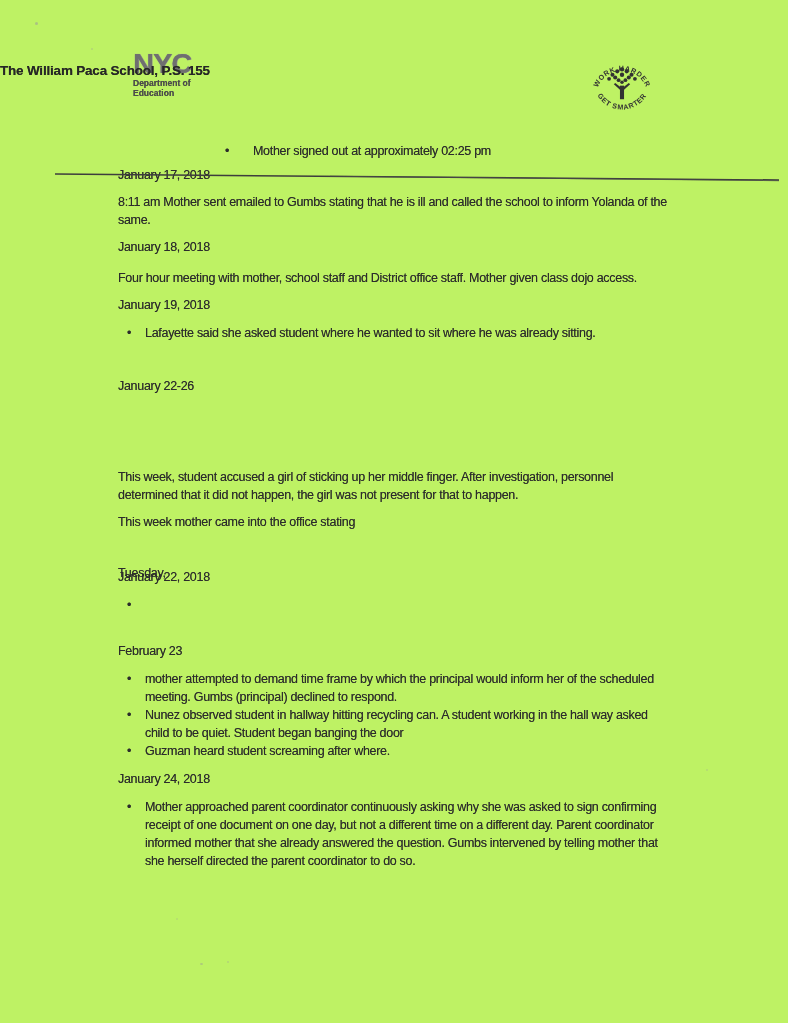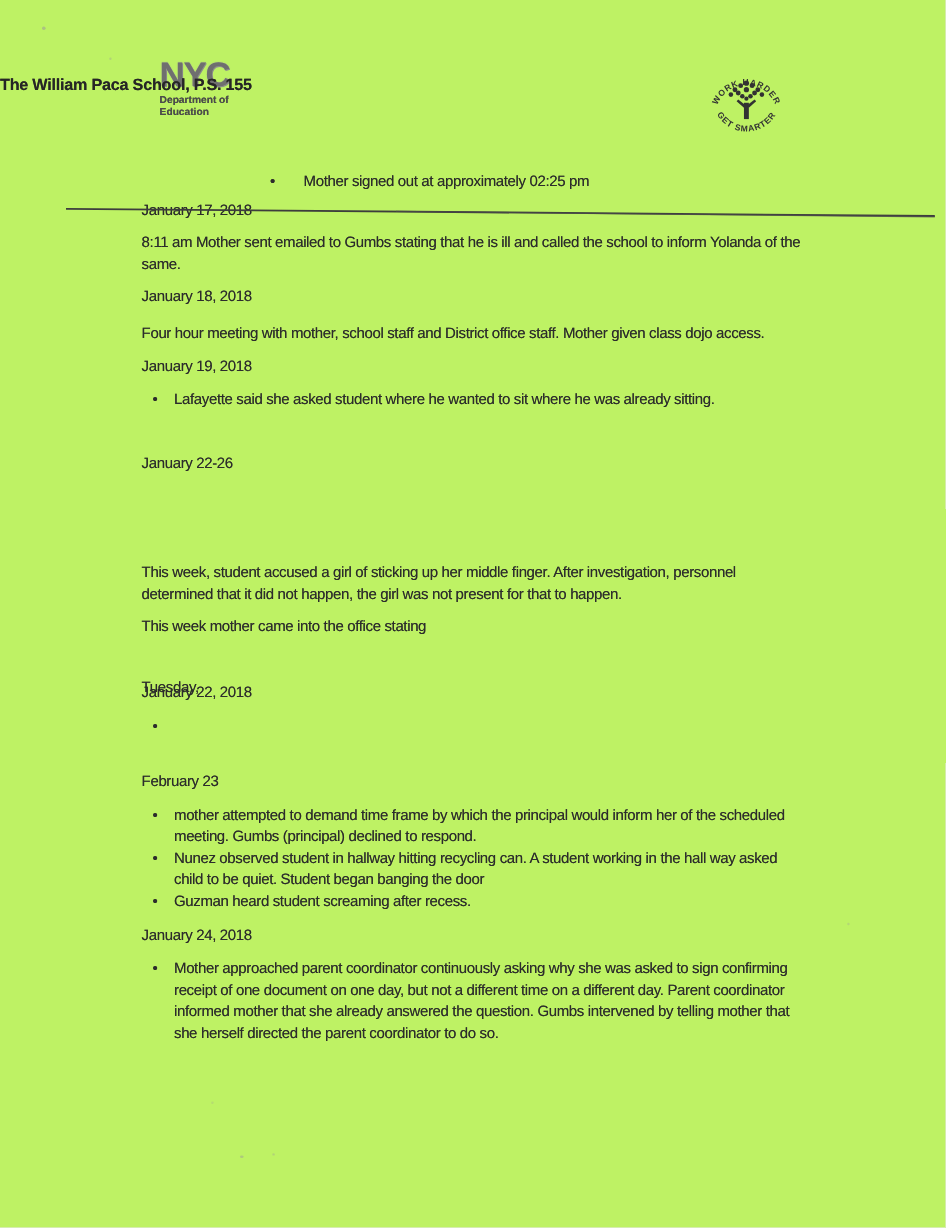--- a/index.html
+++ b/index.html
@@ -131,21 +131,21 @@
     <span>mother attempted to demand time frame by which the principal would inform her of the scheduled meeting.  Gumbs (principal)  declined to respond.</span>
   </div>
 
   <div class="block bullet" style="top:706px">
     <span class="marker">•</span>
     <span>Nunez observed student in hallway hitting recycling can.  A student working in the hall way asked child to be quiet.  Student began banging the door</span>
   </div>
 
   <div class="block bullet" style="top:742px">
     <span class="marker">•</span>
-    <span>Guzman heard student screaming after recess.</span>
+    <span>Guzman heard student screaming after where.</span>
   </div>
 
   <div class="block" style="top:770px">January 24, 2018</div>
 
   <div class="block bullet" style="top:798px">
     <span class="marker">•</span>
     <span>Mother approached parent coordinator continuously asking why she was asked to sign confirming receipt of one document on one day, but not a different time on a different day. Parent coordinator informed mother that she already answered the question.  Gumbs intervened by telling mother that she herself directed the parent coordinator to do so.</span>
   </div>
 
   <svg class="strike-overlay" width="788" height="1023">

